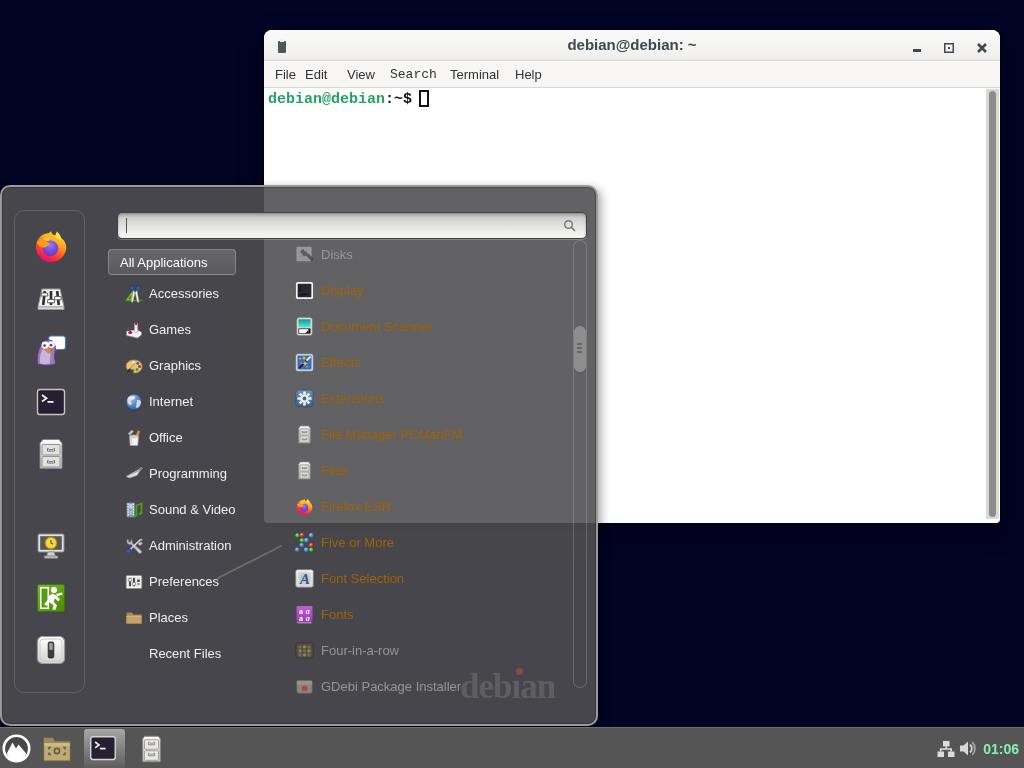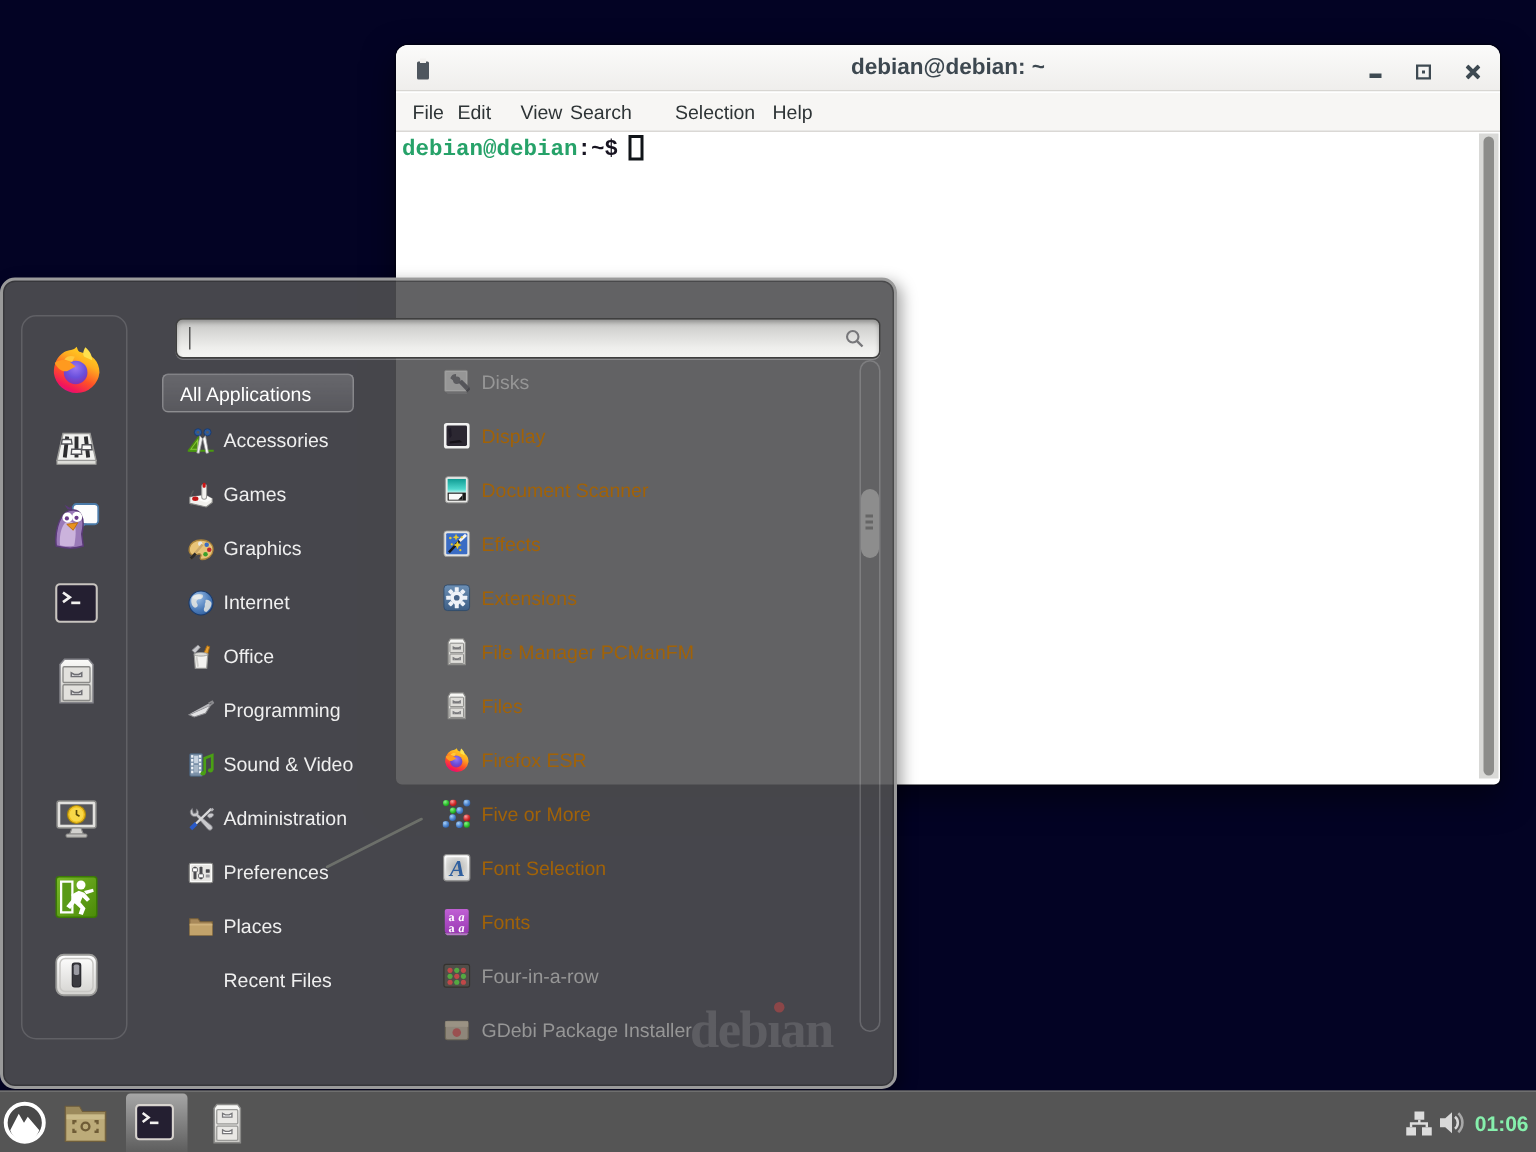--- a/index.html
+++ b/index.html
@@ -141,22 +141,22 @@
       <rect x="0.5" y="0.5" width="9" height="9" fill="none" stroke="#3e4a52" stroke-width="2"></rect>
       <rect x="4" y="4" width="2" height="2" fill="#3e4a52"></rect>
     </svg>
   <svg class="wbtn" style="left:713px;" width="10" height="10">
       <path d="M1 1 L9 9 M9 1 L1 9" stroke="#3e4a52" stroke-width="2.6"></path>
     </svg>
   <div class="menubar">
     <span style="left:11px;">File</span>
     <span style="left:41px;">Edit</span>
     <span style="left:83px;">View</span>
-    <span style="left:116px;">Search</span>
-    <span style="left:186px;">Selection</span>
+    <span style="left:126px;font-family:Liberation Mono, monospace;">Search</span>
+    <span style="left:186px;">Terminal</span>
     <span style="left:251px;">Help</span>
   </div>
   <div class="content">
     <div class="prompt"><span class="user">debian@debian</span>:~$ </div>
     <div class="cursor"></div>
     <div class="sbtrough">
         <div class="sbthumb"></div>
       </div>
   </div>
 </div>

